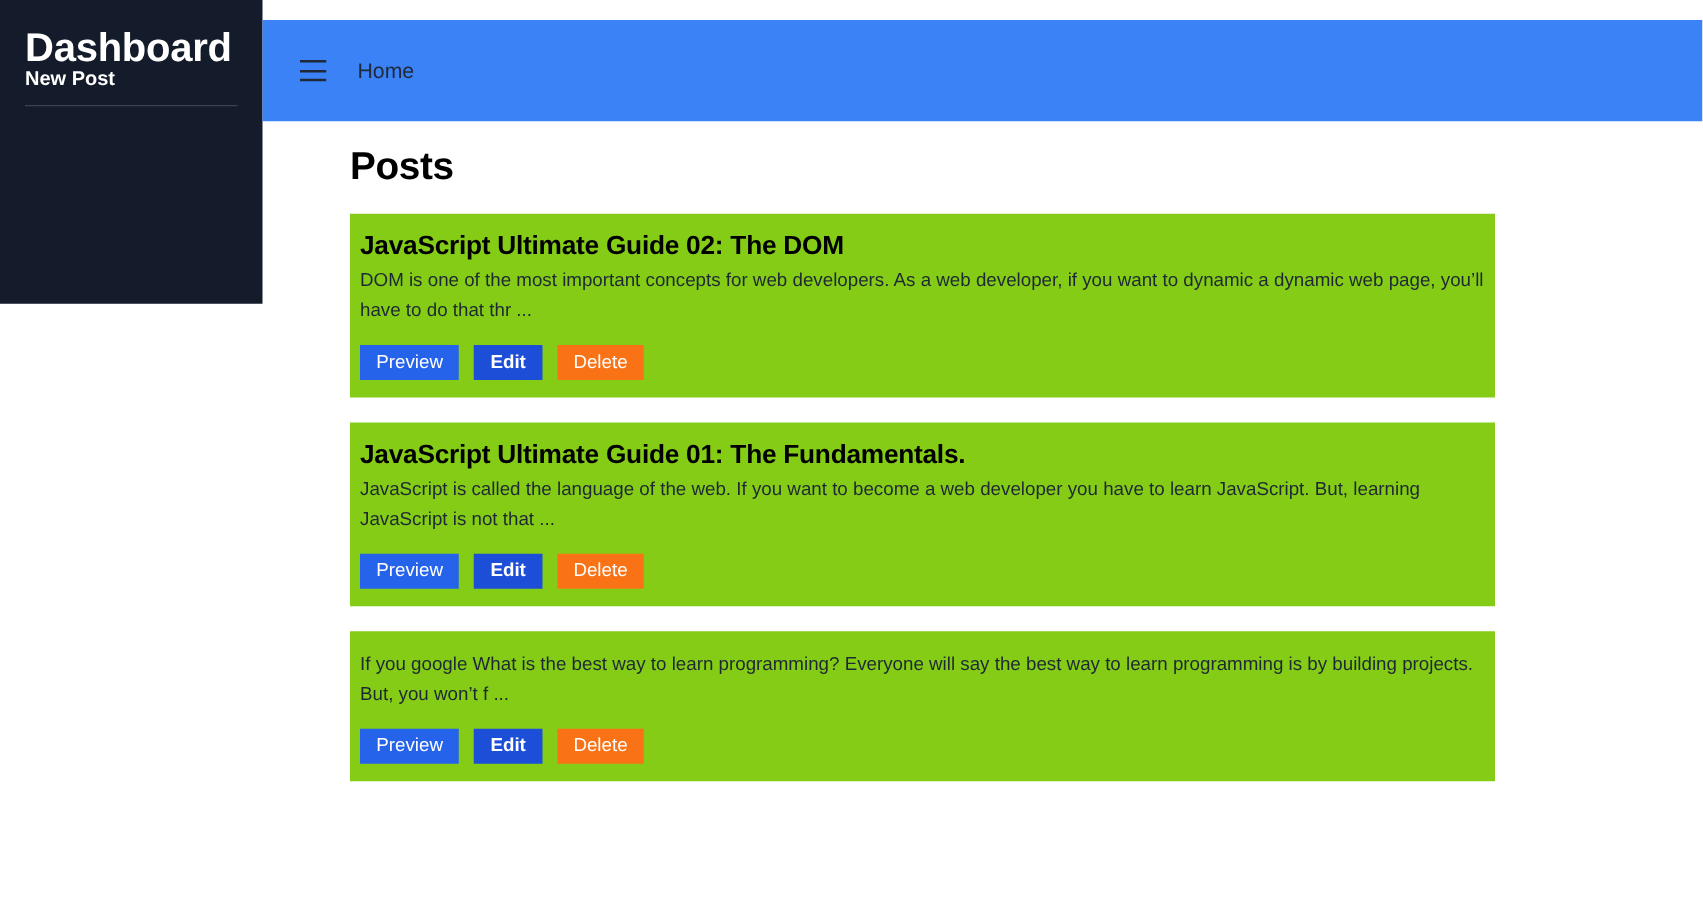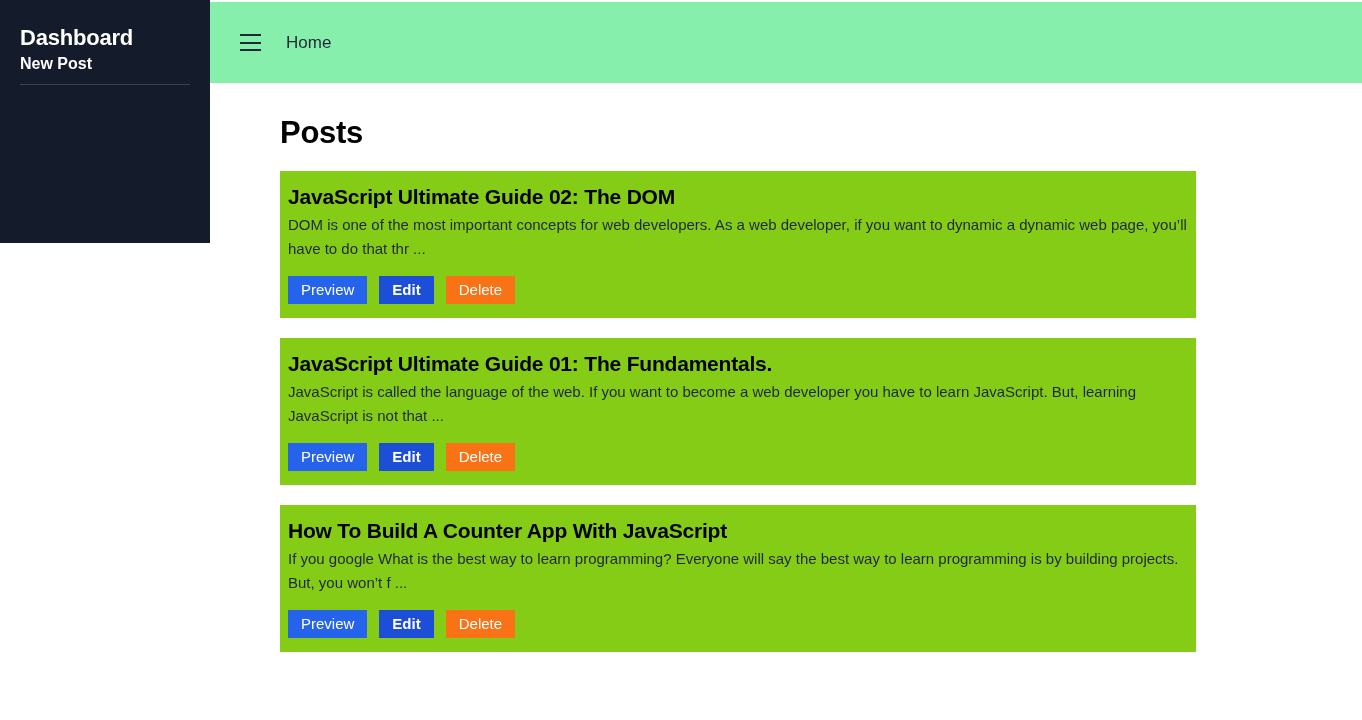--- a/index.html
+++ b/index.html
@@ -27,21 +27,21 @@
     left: 0;
     top: 0;
     width: 210px;
     height: 243px;
     background: #141b2a;
     padding: 0 20px;
   }
   .sidebar-title {
     margin: 0;
     padding-top: 22px;
-    font-size: 22px;
+    font-size: 32px;
     font-weight: bold;
     color: #ffffff;
     letter-spacing: -0.2px;
     line-height: 32px;
   }
   .sidebar-nav {
   }
   .sidebar-item {
     display: block;
     font-size: 16px;
@@ -52,24 +52,24 @@
     border-bottom: 1px solid #3b4254;
     margin-bottom: 12px;
     line-height: 20px;
     cursor: pointer;
   }
 
   
   .header {
     position: absolute;
     left: 210px;
-    top: 2px;
+    top: 16px;
     width: 1152px;
     height: 81px;
-    background: #86efac;
+    background: #3b82f6;
     display: flex;
     align-items: center;
     padding-left: 30px;
   }
   .hamburger-icon {
     width: 21px;
     height: 17px;
     display: flex;
     flex-direction: column;
     justify-content: space-between;
@@ -192,21 +192,20 @@
         <h3 class="post-title">JavaScript Ultimate Guide 01: The Fundamentals.</h3>
         <p class="post-excerpt">JavaScript is called the language of the web. If you want to become a web developer you have to learn JavaScript. But, learning JavaScript is not that ...</p>
         <div class="post-actions">
           <button class="btn btn-preview">Preview</button>
           <button class="btn btn-edit">Edit</button>
           <button class="btn btn-delete">Delete</button>
         </div>
       </article>
 
       <article class="post-card">
-        <h3 class="post-title">How To Build A Counter App With JavaScript</h3>
         <p class="post-excerpt">If you google What is the best way to learn programming? Everyone will say the best way to learn programming is by building projects. But, you won’t f ...</p>
         <div class="post-actions">
           <button class="btn btn-preview">Preview</button>
           <button class="btn btn-edit">Edit</button>
           <button class="btn btn-delete">Delete</button>
         </div>
       </article>
 
     </div>
   </main>

